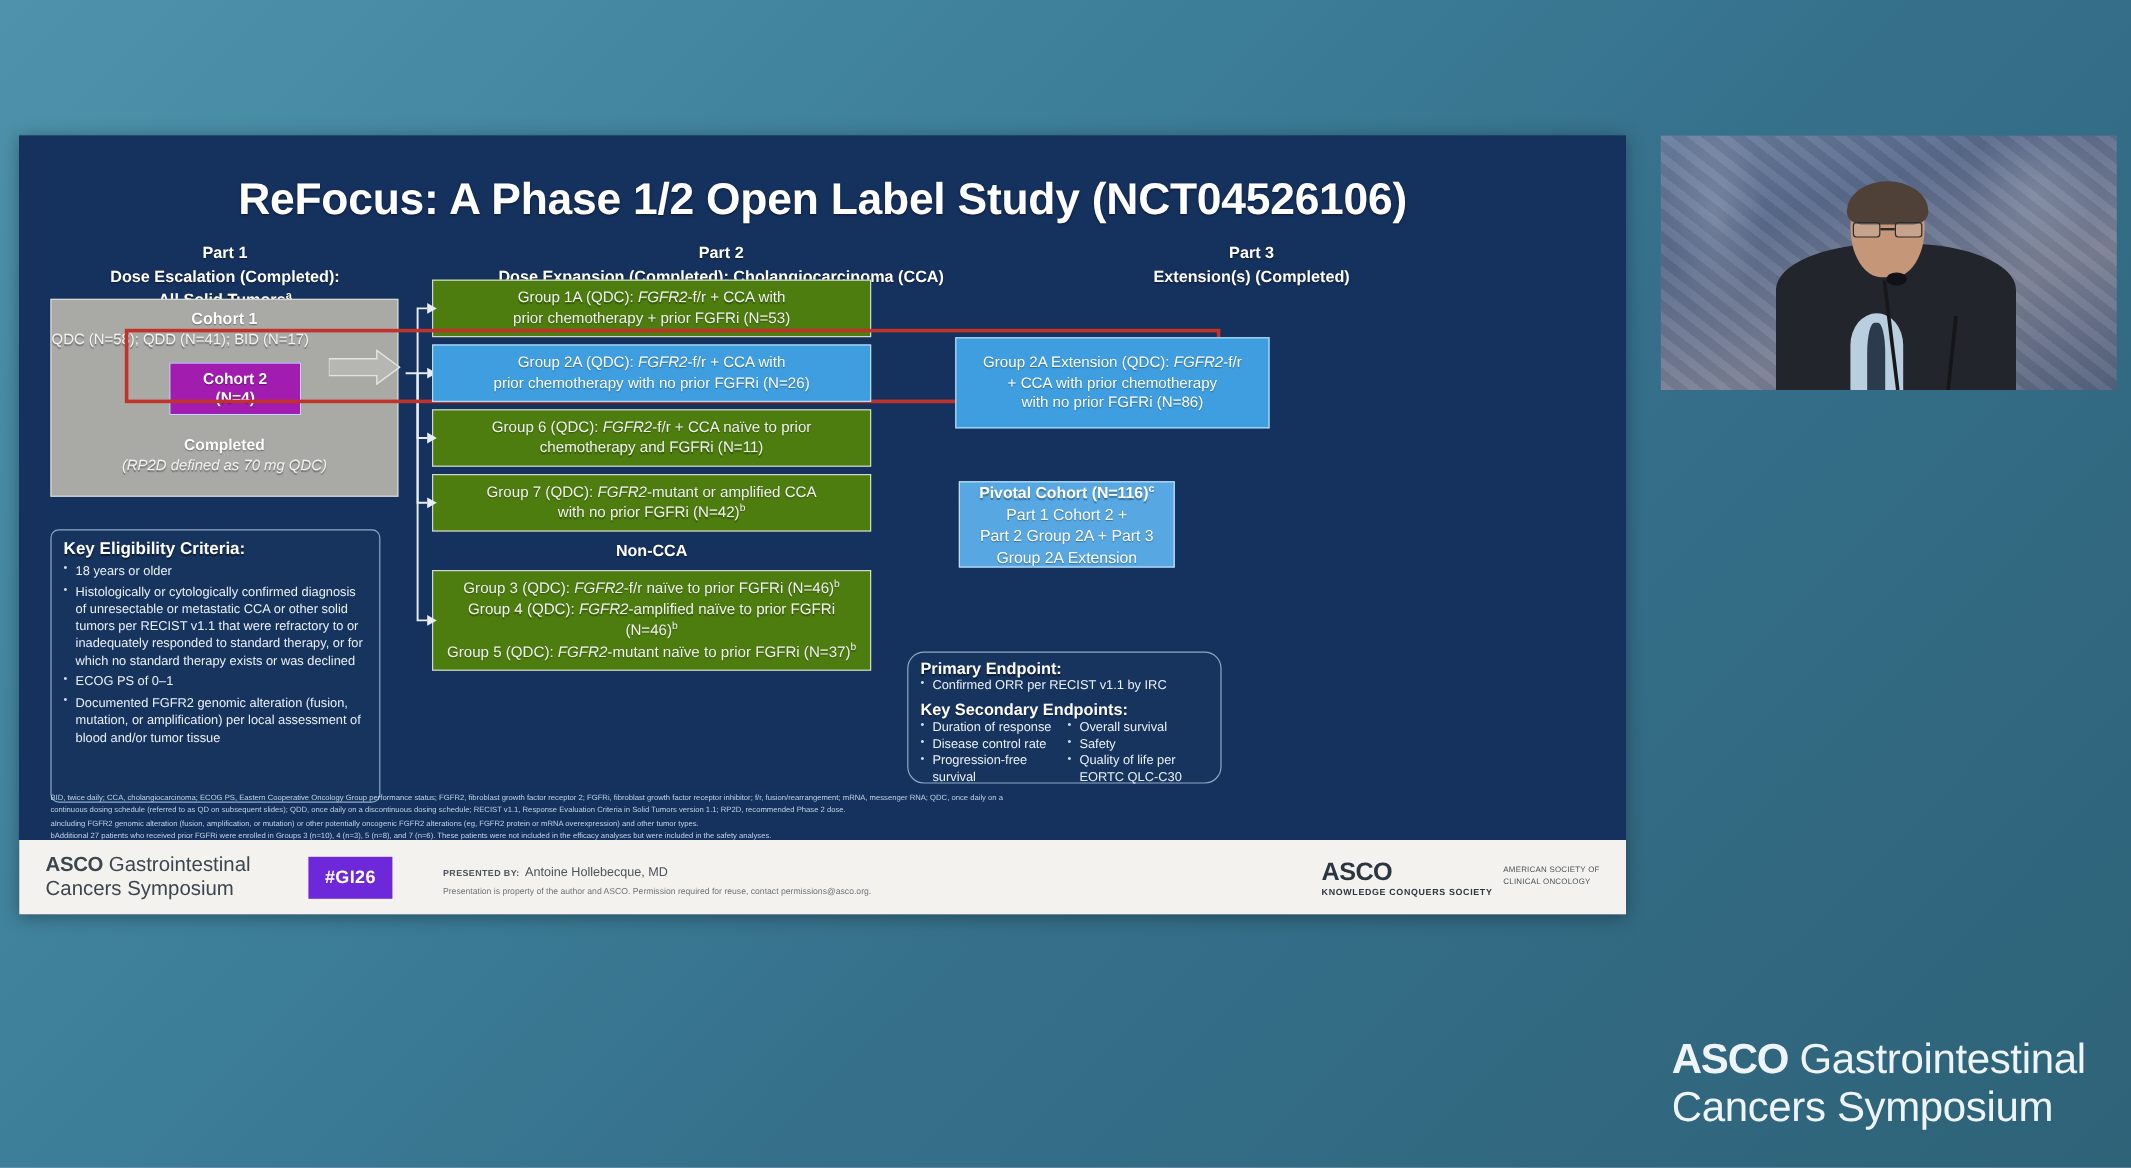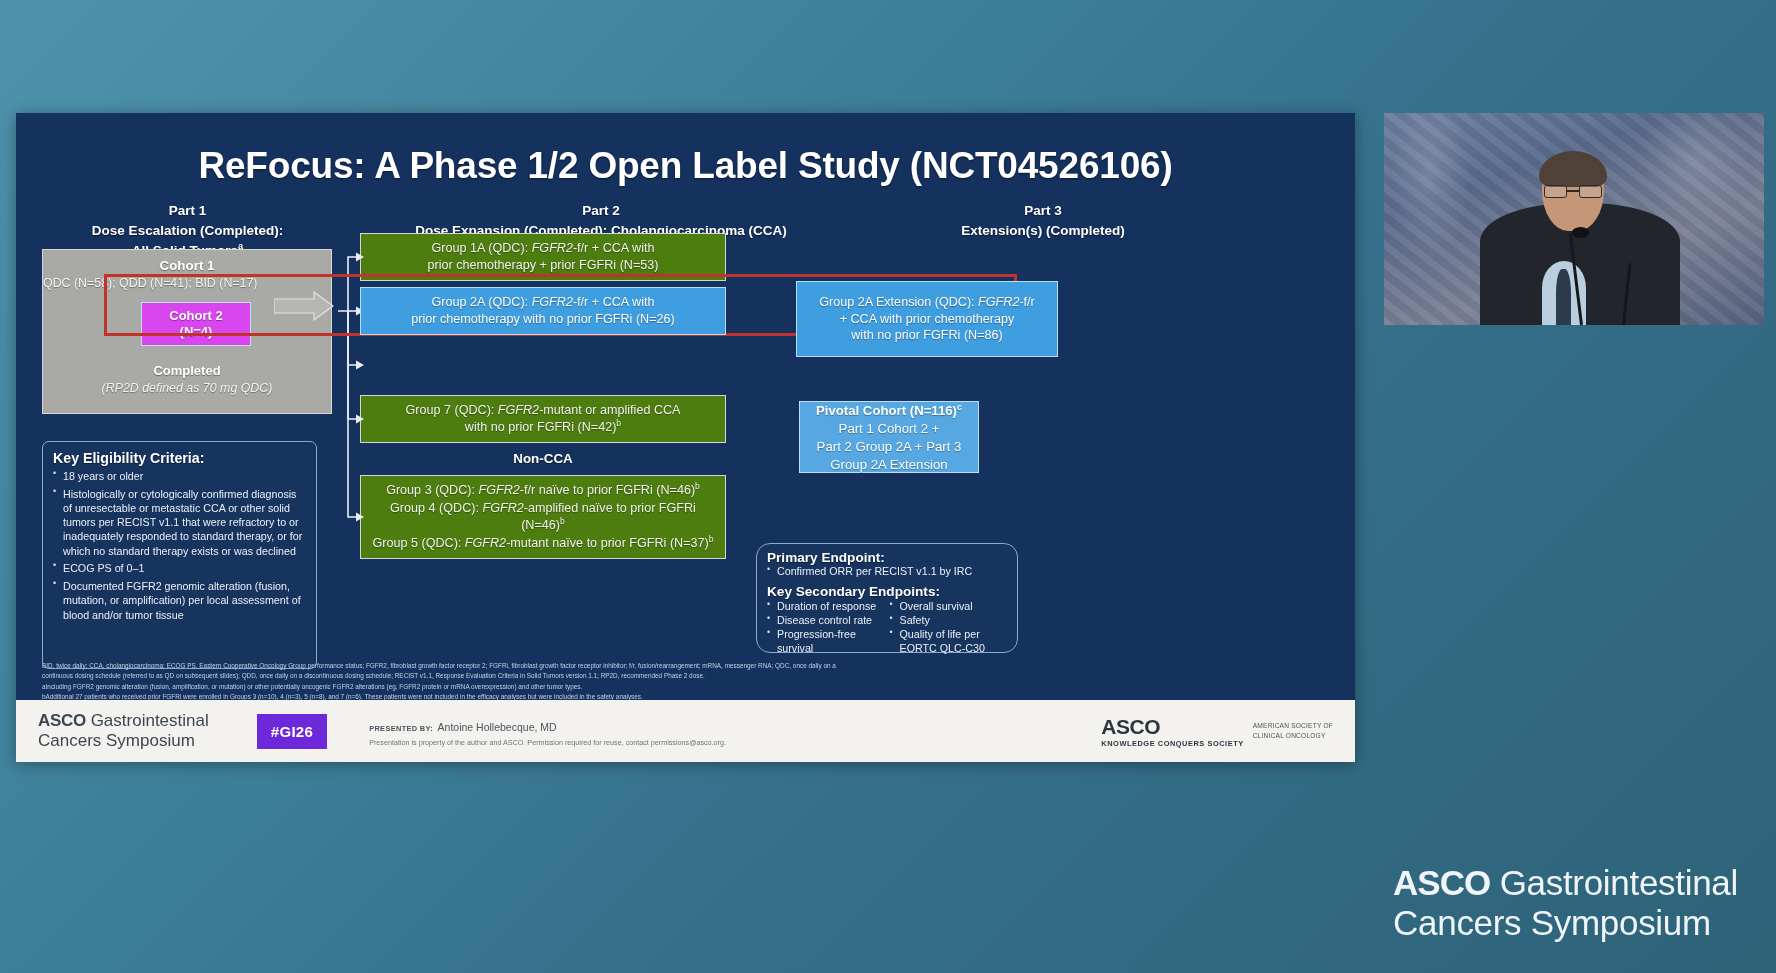--- a/index.html
+++ b/index.html
@@ -96,21 +96,21 @@
     text-align:center; color:#ffffff; font-size:13.4px; font-weight:bold;
     text-shadow:0 1px 1px rgba(0,0,0,.4);
   }
   #cohort1-sub {
     position:absolute; left:0; right:0; top:26px;
     text-align:left; color:#f3f3f1; font-size:12.4px;
     text-shadow:0 1px 1px rgba(0,0,0,.35);
   }
   #cohort2-box {
     position:absolute; left:98px; top:52px; width:110px; height:44px;
-    background:#d946ef; border:1.4px solid #bfe0f5;
+    background:#a21caf; border:1.4px solid #bfe0f5;
     display:flex; flex-direction:column; align-items:center; justify-content:center;
     color:#fff; font-size:13px; font-weight:bold; line-height:1.25;
     text-shadow:0 1px 1px rgba(0,0,0,.4);
   }
   #part1-completed {
     position:absolute; left:0; right:0; top:113px;
     text-align:center; color:#ffffff; font-size:13px; font-weight:bold;
     text-shadow:0 1px 1px rgba(0,0,0,.4);
   }
   #part1-rp2d {
@@ -376,20 +376,26 @@
       </div>
     </div>
 
     <div class="bbox" id="g2a">
       <div>
         <span>Group 2A (QDC): </span><i>FGFR2</i><span>-f/r + CCA with</span><br>
         <span>prior chemotherapy with no prior FGFRi (N=26)</span>
       </div>
     </div>
 
+    <div class="gbox" id="g6">
+      <div>
+        <span>Group 6 (QDC): </span><i>FGFR2</i><span>-f/r + CCA naïve to prior</span><br>
+        <span>chemotherapy and FGFRi (N=11)</span>
+      </div>
+    </div>
 
     <div class="gbox" id="g7">
       <div>
         <span>Group 7 (QDC): </span><i>FGFR2</i><span>-mutant or amplified CCA</span><br>
         <span>with no prior FGFRi (N=42)</span><sup>b</sup>
       </div>
     </div>
 
     <div id="noncca-label">Non-CCA</div>
 

